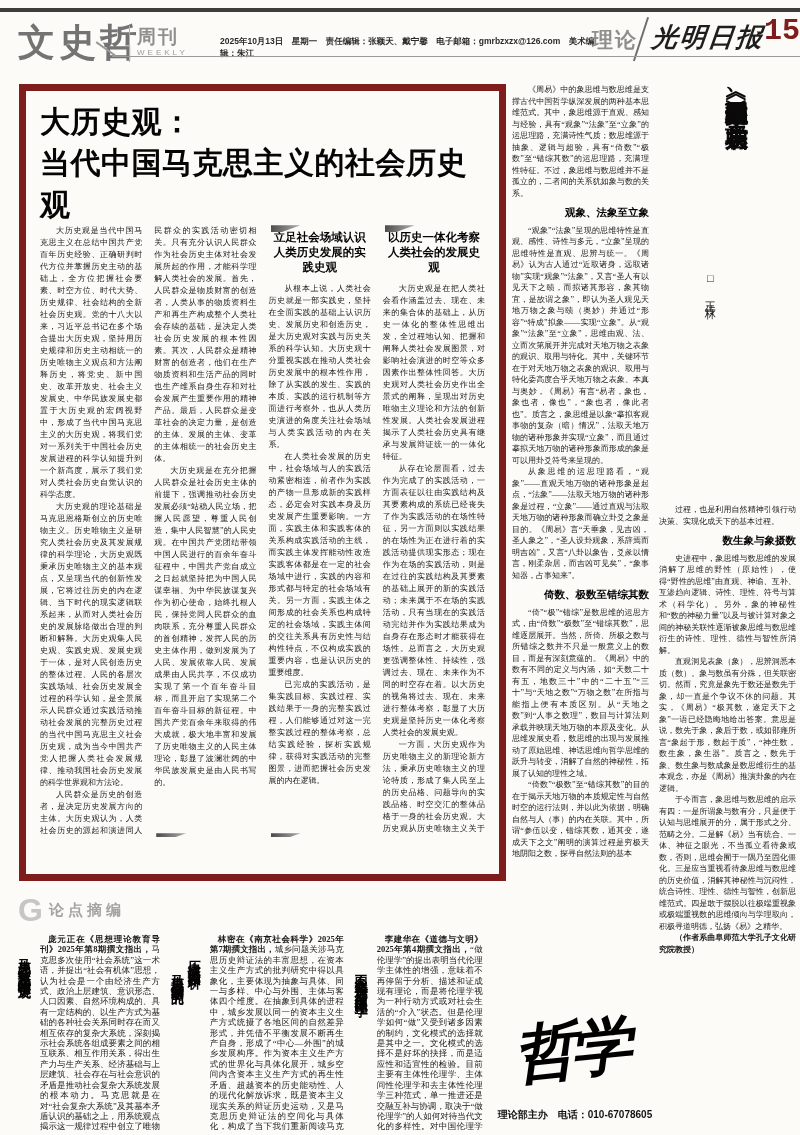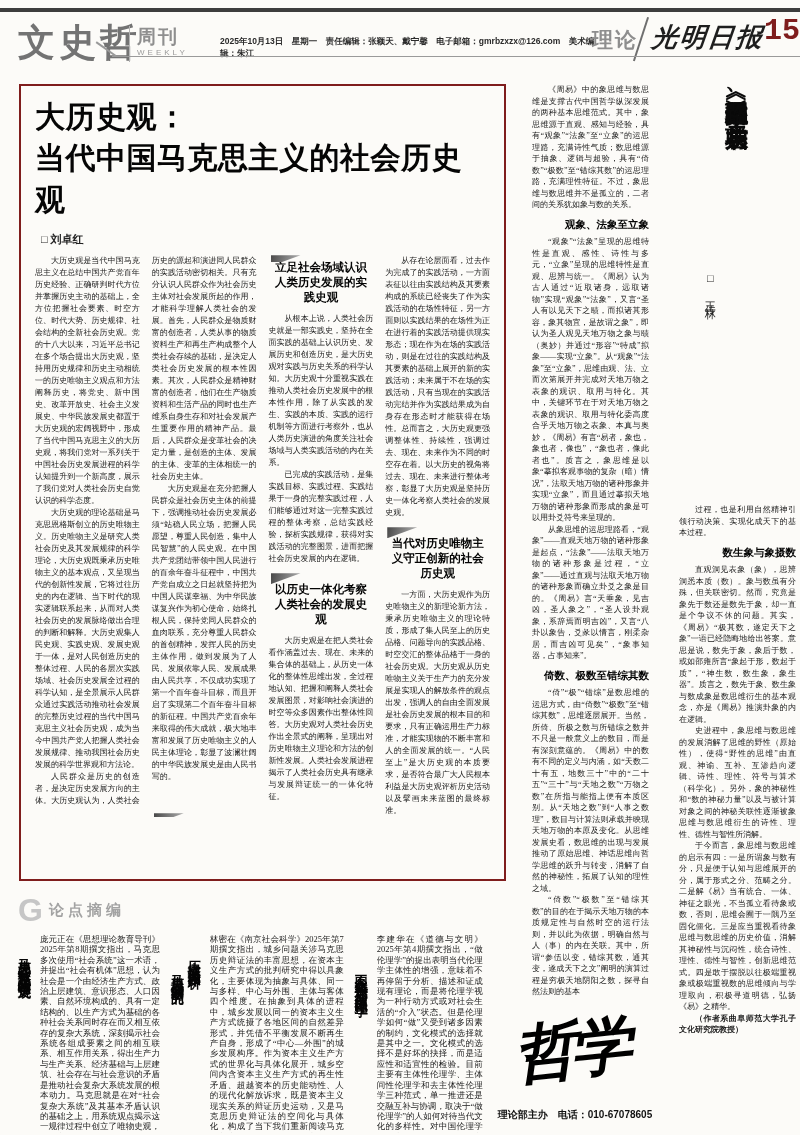--- a/index.html
+++ b/index.html
@@ -27,40 +27,40 @@
     transform:rotate(18deg); }
   .paper-name { left:652px; top:20px; font-size:26px; font-weight:900; font-style:italic;
     color:#1e1e1e; letter-spacing:2px; font-family:"DejaVu Serif",serif; transform:skewX(-6deg); }
   .page-number { left:764px; top:14px; font-size:30px; font-weight:bold; color:#7f1d1d;
     font-family:Liberation Mono, monospace; }
   .hdr-rule { left:112px; top:56px; width:688px; height:1px; background:#9a9a9a; }
   .hdr-diag { left:92px; top:55px; width:24px; height:1.5px; background:#9a9a9a;
     transform-origin:right center; transform:rotate(35deg); }
 
   
-  .main-box { left:19px; top:84px; width:487px; height:797px; border:2px solid #7f1d1d;
+  .main-box { left:19px; top:84px; width:487px; height:797px; border:7px solid #7f1d1d;
     background:#fcfbf8; padding:10px 14px 8px; }
   .main-title { font-family:"Liberation Sans","DejaVu Sans",sans-serif; font-weight:900;
     font-size:30px; line-height:1.38; color:#050505; letter-spacing:0.5px; }
   .main-byline { margin:12px 0 8px 6px; font-size:11px; font-weight:bold; color:#222; }
   .main-cols { height:612px; overflow:hidden; column-count:4; column-gap:12px;
     font-size:8px; line-height:12px; text-align:justify; color:#191919; }
   .main-cols p { text-indent:2em; }
   .sec-head { font-family:"Liberation Sans",sans-serif; font-weight:bold; font-size:11.5px;
     line-height:15px; text-align:center; margin:12px 2px 8px; padding-top:5px; position:relative;
     color:#050505; break-inside:avoid; }
   .sec-head .tri { position:absolute; left:0; top:-4px; width:30px; height:11px;
     background:linear-gradient(105deg,#474747,#b5b5b5);
     clip-path:polygon(0 0,100% 0,0 100%); }
 
   
   .zy { left:512px; top:84px; width:284px; height:1045px; }
   .zy-left { position:absolute; left:0; top:0; width:137px; height:920px; overflow:hidden;
     font-size:8px; line-height:11.5px; text-align:justify; }
-  .zy-left p, .zy-right p { text-indent:2em;margin-left:20px; }
+  .zy-left p, .zy-right p { text-indent:2em; }
   .zy-right { position:absolute; left:147px; top:0; width:137px; height:1012px; overflow:hidden;
     font-size:8px; line-height:11.5px; text-align:justify; }
   .zy-h { font-family:"Liberation Sans",sans-serif; font-weight:bold; font-size:10.5px;
     text-align:right; margin:8px 0 6px; text-indent:0; color:#050505; }
   .zy-title-block { height:412px; display:flex; flex-direction:row; justify-content:center;
     align-items:flex-start; margin-bottom:8px; }
   .zy-vauthor { writing-mode:vertical-rl; font-size:11px; color:#222; padding-top:188px;
     margin-right:6px; letter-spacing:3px; }
   .zy-vtitle { writing-mode:vertical-rl; font-size:23px; font-weight:900; line-height:1.3;
     color:#0a0a0a; font-family:"Liberation Serif","DejaVu Serif",serif; height:412px; }
@@ -78,21 +78,21 @@
   .digest-logo-row { position:absolute; left:2px; top:8px; display:flex; align-items:center; }
   .digest-g { font-size:32px; font-weight:bold; color:#c6c6c6;
     font-family:"Liberation Sans",sans-serif; margin-right:6px; line-height:1; }
   .digest-title { font-size:15px; font-weight:bold; color:#a3a3a3; letter-spacing:4px;
     font-family:"Liberation Sans",sans-serif; }
   .digest-items { position:absolute; left:0; top:48px; display:flex; gap:9px; }
   .dh { writing-mode:vertical-rl; font-family:"Liberation Sans",sans-serif; font-weight:bold;
     font-size:13px; letter-spacing:2px; line-height:1.15; color:#050505; height:197px; overflow:hidden; }
   .dh-pair { display:flex; gap:2px; }
   .d-text { font-size:8.5px; line-height:10.4px; text-align:justify; height:199px; overflow:hidden; }
-  .d-text .lead { font-weight:normal; }
+  .d-text .lead { font-weight:bold;margin-left:8px; }
   .d1-t { width:120px; } .d2-t { width:134px; } .d3-t { width:106px; }
   .pt16 { padding-top:14px; } .pt30 { padding-top:30px; } .pt20 { padding-top:16px; }
 </style>
 </head>
 <body>
 
 <div class="abs topbar"></div>
 <div class="abs masthead-title">文史哲</div>
 <div class="abs mh-divider"></div>
 <div class="abs weekly-cn">周刊</div>
@@ -103,37 +103,36 @@
 <div class="abs paper-name">光明日报</div>
 <div class="abs page-number">15</div>
 <div class="abs hdr-rule"></div>
 <div class="abs hdr-diag"></div>
 
 <div class="abs main-box">
   <div class="main-title">
     <div>大历史观：</div>
     <div>当代中国马克思主义的社会历史观</div>
   </div>
-  <div class="main-byline">□ 刘卓红</div>
   <div class="main-cols">
     <p>大历史观是当代中国马克思主义在总结中国共产党百年历史经验、正确研判时代方位并掌握历史主动的基础上，全方位把握社会要素、时空方位、时代大势、历史规律、社会结构的全新社会历史观。党的十八大以来，习近平总书记在多个场合提出大历史观，坚持用历史规律和历史主动相统一的历史唯物主义观点和方法阐释历史，将党史、新中国史、改革开放史、社会主义发展史、中华民族发展史都置于大历史观的宏阔视野中，形成了当代中国马克思主义的大历史观，将我们党对一系列关于中国社会历史发展进程的科学认知提升到一个新高度，展示了我们党对人类社会历史自觉认识的科学态度。</p>
     <p>大历史观的理论基础是马克思恩格斯创立的历史唯物主义。历史唯物主义是研究人类社会历史及其发展规律的科学理论，大历史观既秉承历史唯物主义的基本观点，又呈现当代的创新性发展，它将过往历史的内在逻辑、当下时代的现实逻辑联系起来，从而对人类社会历史的发展脉络做出合理的判断和解释。大历史观集人民史观、实践史观、发展史观于一体，是对人民创造历史的整体过程、人民的各层次实践场域、社会历史发展全过程的科学认知，是全景展示人民群众通过实践活动推动社会发展的完整历史过程的当代中国马克思主义社会历史观，成为当今中国共产党人把握人类社会发展规律、推动我国社会历史发展的科学世界观和方法论。</p>
 
     <p>人民群众是历史的创造者，是决定历史发展方向的主体。大历史观认为，人类社会历史的源起和演进同人民群众的实践活动密切相关。只有充分认识人民群众作为社会历史主体对社会发展所起的作用，才能科学理解人类社会的发展。首先，人民群众是物质财富的创造者，人类从事的物质资料生产和再生产构成整个人类社会存续的基础，是决定人类社会历史发展的根本性因素。其次，人民群众是精神财富的创造者，他们在生产物质资料和生活产品的同时也生产维系自身生存和对社会发展产生重要作用的精神产品。最后，人民群众是变革社会的决定力量，是创造的主体、发展的主体、变革的主体相统一的社会历史主体。</p>
     <p>大历史观是在充分把握人民群众是社会历史主体的前提下，强调推动社会历史发展必须“站稳人民立场，把握人民愿望，尊重人民创造，集中人民智慧”的人民史观。在中国共产党团结带领中国人民进行的百余年奋斗征程中，中国共产党自成立之日起就坚持把为中国人民谋幸福、为中华民族谋复兴作为初心使命，始终扎根人民，保持党同人民群众的血肉联系，充分尊重人民群众的首创精神，发挥人民的历史主体作用，做到发展为了人民、发展依靠人民、发展成果由人民共享，不仅成功实现了第一个百年奋斗目标，而且开启了实现第二个百年奋斗目标的新征程。中国共产党百余年来取得的伟大成就，极大地丰富和发展了历史唯物主义的人民主体理论，彰显了波澜壮阔的中华民族发展史是由人民书写的。</p>
 
     <div class="sec-head"><span class="tri"></span><span>立足社会场域认识人类历史发展的实践史观</span></div>
     <p>从根本上说，人类社会历史就是一部实践史，坚持在全面实践的基础上认识历史、发展历史和创造历史，是大历史观对实践与历史关系的科学认知。大历史观十分重视实践在推动人类社会历史发展中的根本性作用，除了从实践的发生、实践的本质、实践的运行机制等方面进行考察外，也从人类历史演进的角度关注社会场域与人类实践活动的内在关系。</p>
+    <p>在人类社会发展的历史中，社会场域与人的实践活动紧密相连，前者作为实践的产物一旦形成新的实践样态，必定会对实践本身及历史发展产生重要影响。一方面，实践主体和实践客体的关系构成实践活动的主线，而实践主体发挥能动性改造实践客体都是在一定的社会场域中进行，实践的内容和形式都与特定的社会场域有关。另一方面，实践主体之间形成的社会关系也构成特定的社会场域，实践主体间的交往关系具有历史性与结构性特点，不仅构成实践的重要内容，也是认识历史的重要维度。</p>
     <p>已完成的实践活动，是集实践目标、实践过程、实践结果于一身的完整实践过程，人们能够通过对这一完整实践过程的整体考察，总结实践经验，探析实践规律，获得对实践活动的完整图景，进而把握社会历史发展的内在逻辑。</p>
 
     <div class="sec-head"><span class="tri"></span><span>以历史一体化考察人类社会的发展史观</span></div>
     <p>大历史观是在把人类社会看作涵盖过去、现在、未来的集合体的基础上，从历史一体化的整体性思维出发，全过程地认知、把握和阐释人类社会发展图景，对影响社会演进的时空等众多因素作出整体性回答。大历史观对人类社会历史作出全景式的阐释，呈现出对历史唯物主义理论和方法的创新性发展。人类社会发展进程揭示了人类社会历史具有继承与发展辩证统一的一体化特征。</p>
     <p>从存在论层面看，过去作为完成了的实践活动，一方面表征以往由实践结构及其要素构成的系统已经丧失了作为实践活动的在场性特征，另一方面则以实践结果的在场性为正在进行着的实践活动提供现实形态；现在作为在场的实践活动，则是在过往的实践结构及其要素的基础上展开的新的实践活动；未来属于不在场的实践活动，只有当现在的实践活动完结并作为实践结果成为自身存在形态时才能获得在场性。总而言之，大历史观更强调整体性、持续性，强调过去、现在、未来作为不同的时空存在着。以大历史的视角将过去、现在、未来进行整体考察，彰显了大历史观是坚持历史一体化考察人类社会的发展史观。</p>
 
-    <div class="sec-head"><span class="tri"></span><span>当代对历史唯物主义守正创新的社会历史观</span></div>
     <p>一方面，大历史观作为历史唯物主义的新理论新方法，秉承历史唯物主义的理论特质，形成了集人民至上的历史品格、问题导向的实践品格、时空交汇的整体品格于一身的社会历史观。大历史观从历史唯物主义关于生产力的充分发展是实现人的解放条件的观点出发，强调人的自由全面发展是社会历史发展的根本目的和要求，只有正确运用生产力标准，才能实现物的不断丰富和人的全面发展的统一。“人民至上”是大历史观的本质要求，是否符合最广大人民根本利益是大历史观评析历史活动以及擘画未来蓝图的最终标准。</p>
 
   </div>
 </div>
 
 <div class="abs zy">
   <div class="zy-left">
     <p>《周易》中的象思维与数思维是支撑古代中国哲学纵深发展的两种基本思维范式。其中，象思维源于直观、感知与经验，具有“观象”“法象”至“立象”的运思理路，充满诗性气质；数思维源于抽象、逻辑与超验，具有“倚数”“极数”至“错综其数”的运思理路，充满理性特征。不过，象思维与数思维并不是孤立的，二者间的关系犹如象与数的关系。</p>
     <div class="zy-h">观象、法象至立象</div>
     <p>“观象”“法象”呈现的思维特性是直观、感性、诗性与多元，“立象”呈现的思维特性是直观、思辨与统一。《周易》认为古人通过“近取诸身，远取诸物”实现“观象”“法象”，又言“圣人有以见天下之赜，而拟诸其形容，象其物宜，是故谓之象”，即认为圣人观见天地万物之象与赜（奥妙）并通过“形容”“特成”拟象——实现“立象”。从“观象”“法象”至“立象”，思维由观、法、立而次第展开并完成对天地万物之表象的观识、取用与特化。其中，关键环节在于对天地万物之表象的观识、取用与特化委高度合乎天地万物之表象、本真与奥妙，《周易》有言“易者，象也，象也者，像也”，“象也者，像此者也”。质言之，象思维是以象“摹拟客观事物的复杂（暗）情况”，法取天地万物的诸种形象并实现“立象”，而且通过摹拟天地万物的诸种形象而形成的象是可以用卦爻符号来呈现的。</p>
@@ -142,22 +141,22 @@
     <p>“倚”“极”“错综”是数思维的运思方式，由“倚数”“极数”至“错综其数”，思维逐层展开。当然，所倚、所极之数与所错综之数并不只是一般意义上的数目，而是有深刻意蕴的。《周易》中的数有不同的定义与内涵，如“天数二十有五，地数三十”中的“二十五”“三十”与“天地之数”“万物之数”在所指与能指上便有本质区别。从“天地之数”到“人事之数理”，数目与计算法则承载并映现天地万物的本原及变化。从思维发展史看，数思维的出现与发展推动了原始思维、神话思维向哲学思维的跃升与转变，消解了自然的神秘性，拓展了认知的理性之域。</p>
     <p>“倚数”“极数”至“错综其数”的目的在于揭示天地万物的本质规定性与自然时空的运行法则，并以此为依据，明确自然与人（事）的内在关联。其中，所谓“参伍以变，错综其数，通其变，遂成天下之文”阐明的演算过程是穷极天地阴阳之数，探寻自然法则的基本</p>
   </div>
   <div class="zy-right">
     <div class="zy-title-block">
       <div class="zy-vauthor">□ 王传林</div>
       <div class="zy-vtitle">《周易》象数思维的理路、关联与启示</div>
     </div>
     <p>过程，也是利用自然精神引领行动决策、实现化成天下的基本过程。</p>
     <div class="zy-h">数生象与象摄数</div>
+    <p>史进程中，象思维与数思维的发展消解了思维的野性（原始性），使得“野性的思维”由直观、神谕、互补、互渗趋向逻辑、诗性、理性、符号与算术（科学化）。另外，象的神秘性和“数的神秘力量”以及与被计算对象之间的神秘关联性逐渐被象思维与数思维衍生的诗性、理性、德性与智性所消解。</p>
     <p>直观洞见表象（象），思辨洞悉本质（数）。象与数虽有分殊，但关联密切。然而，究竟是象先于数还是数先于象，却一直是个争议不休的问题。其实，《周易》“极其数，遂定天下之象”一语已经隐晦地给出答案。意思是说，数先于象，象后于数，或如邵雍所言“象起于形，数起于质”，“神生数，数生象，象生器”。质言之，数先于象、数生象与数成象是数思维衍生的基本观念，亦是《周易》推演卦象的内在逻辑。</p>
-    <p>史进程中，象思维与数思维的发展消解了思维的野性（原始性），使得“野性的思维”由直观、神谕、互补、互渗趋向逻辑、诗性、理性、符号与算术（科学化）。另外，象的神秘性和“数的神秘力量”以及与被计算对象之间的神秘关联性逐渐被象思维与数思维衍生的诗性、理性、德性与智性所消解。</p>
     <p>于今而言，象思维与数思维的启示有四：一是所谓象与数有分，只是便于认知与思维展开的分，属于形式之分、范畴之分。二是解《易》当有统合、一体、神征之眼光，不当孤立看待象或数，否则，思维会囿于一隅乃至固化僵化。三是应当重视看待象思维与数思维的历史价值，消解其神秘性与沉闷性，统合诗性、理性、德性与智性，创新思维范式。四是敢于摆脱以往极端重视象或极端重视数的思维倾向与学理取向，积极寻道明德，弘扬《易》之精华。</p>
     <p class="zy-note">（作者系曲阜师范大学孔子文化研究院教授）</p>
   </div>
 </div>
 
 <div class="abs zhexue-wrap">
   <span class="zhexue">哲学</span>
 </div>
 <div class="abs li-footer">理论部主办　电话：010-67078605</div>
 

